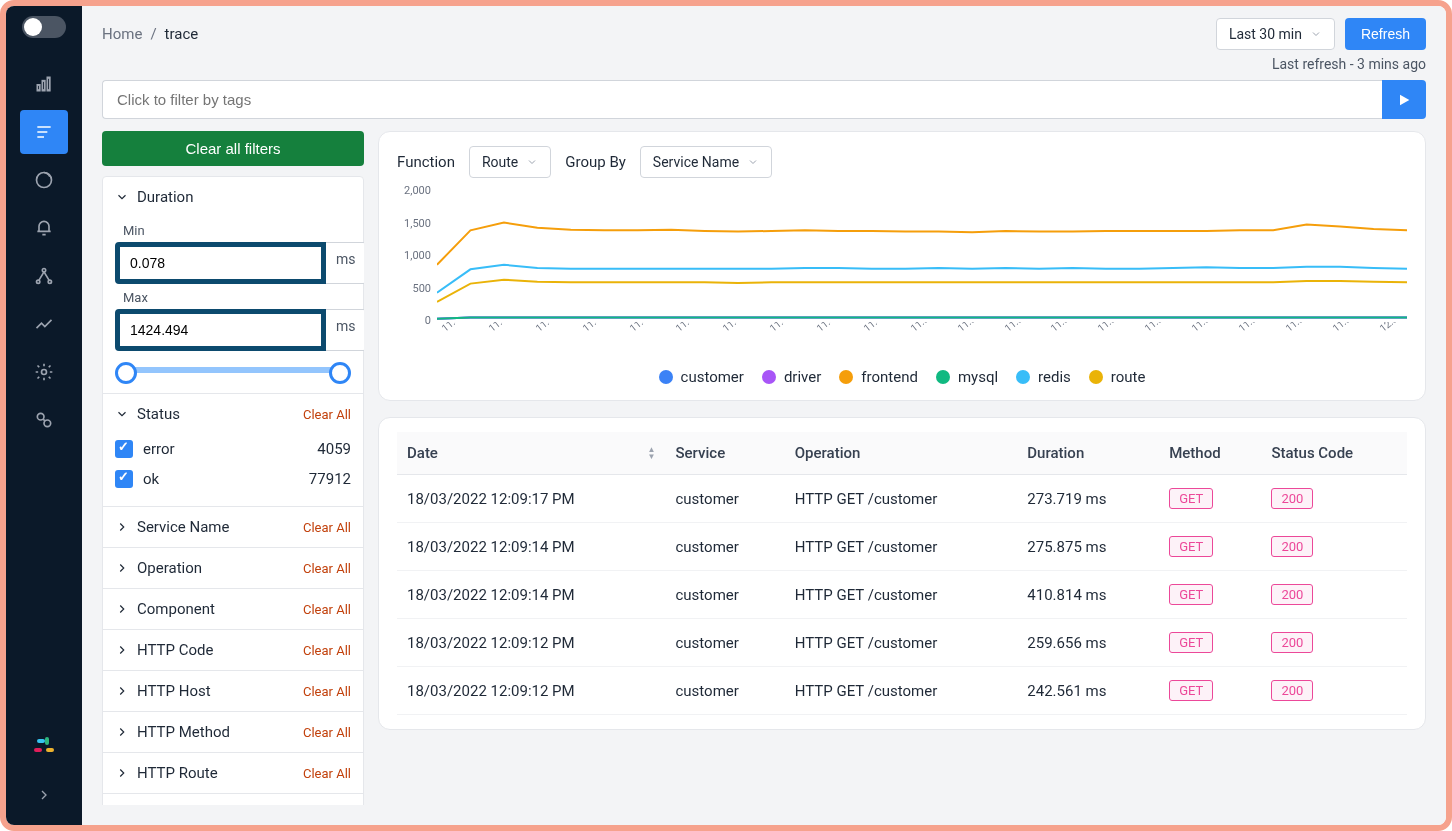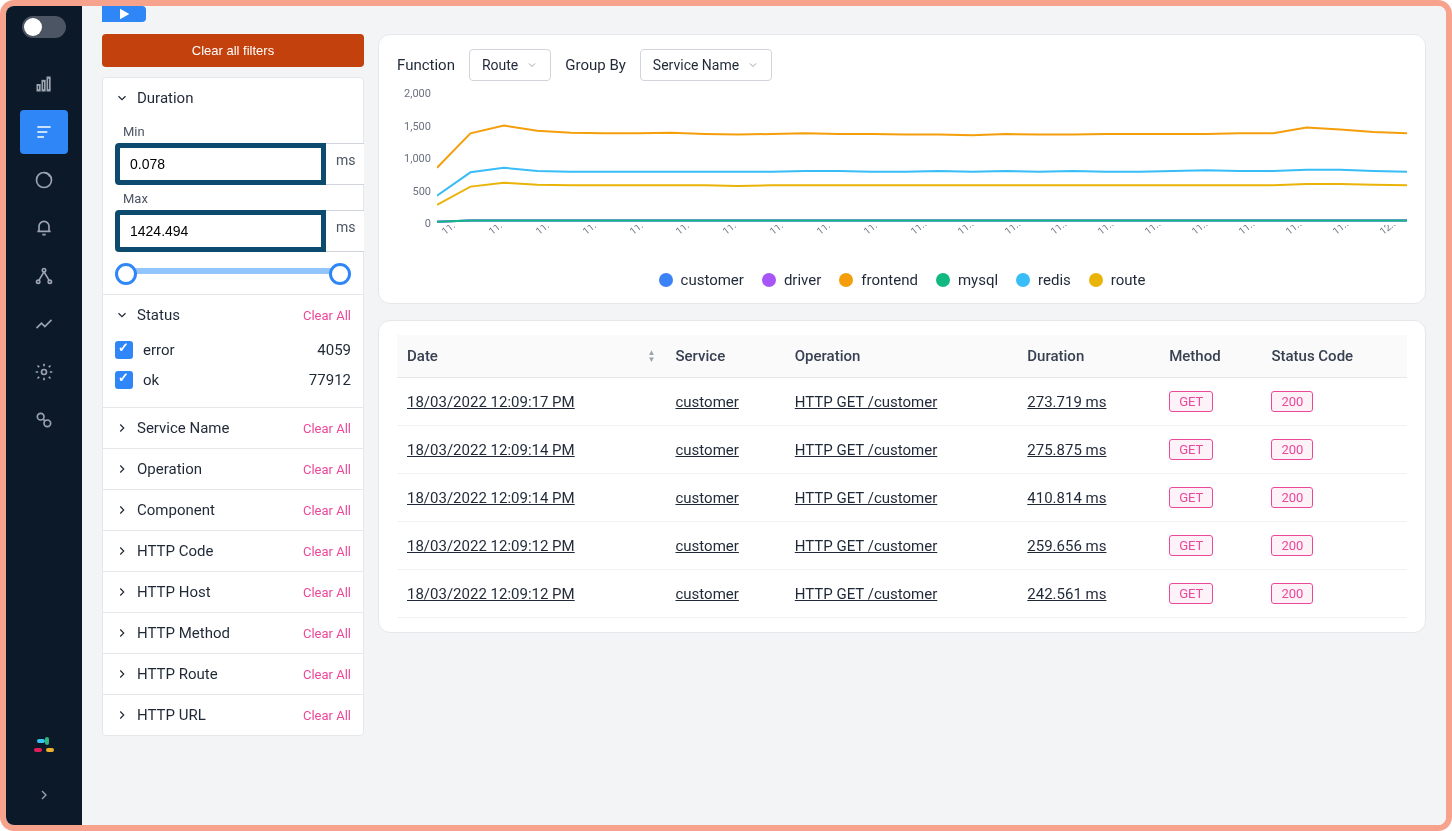--- a/index.html
+++ b/index.html
@@ -21,27 +21,27 @@
 .breadcrumb .current { color: #1f2937; }
 .topright { display: flex; align-items: center; gap: 10px; }
 .select-box { background: #fff; border: 1px solid #d1d5db; border-radius: 4px; padding: 7px 12px; display: flex; align-items: center; gap: 8px; cursor: pointer; font-size: 14px; }
 .btn-primary { background: #2f86f6; color: #fff; border: none; border-radius: 4px; padding: 8px 16px; font-size: 14px; cursor: pointer; }
 .last-refresh { text-align: right; color: #4b5563; font-size: 14px; margin-top: 6px; }
 .filterbar { display: flex; gap: 0; padding: 0 20px 12px; }
 .filterbar input { flex: 1; border: 1px solid #d1d5db; border-right: none; border-radius: 4px 0 0 4px; padding: 10px 14px; font-size: 15px; outline: none; }
 .filterbar .run-btn { width: 44px; background: #2f86f6; border: none; border-radius: 0 4px 4px 0; color: #fff; display: flex; align-items: center; justify-content: center; cursor: pointer; }
 .content { flex: 1; display: flex; gap: 14px; padding: 0 20px 20px; overflow: hidden; }
 .filters-panel { width: 262px; display: flex; flex-direction: column; gap: 0; overflow-y: auto; }
-.clear-all-btn { background: #c2410c; color: #fff; border: none; border-radius: 4px; padding: 9px; font-size: 13px; cursor: pointer; margin-bottom: 10px; }
+.clear-all-btn { background: #15803d; color: #fff; border: none; border-radius: 4px; padding: 9px; font-size: 15px; cursor: pointer; margin-bottom: 10px; }
 .filter-card { background: #fff; border: 1px solid #e5e7eb; border-radius: 4px; }
 .filter-section { border-bottom: 1px solid #e5e7eb; }
 .filter-section:last-child { border-bottom: none; }
 .filter-header { display: flex; align-items: center; justify-content: space-between; padding: 11px 12px; cursor: pointer; }
 .filter-header .left { display: flex; align-items: center; gap: 8px; font-size: 15px; }
-.filter-header .clear { color: #ec4899; font-size: 13px; cursor: pointer; }
+.filter-header .clear { color: #c2410c; font-size: 13px; cursor: pointer; }
 .filter-body { padding: 0 12px 12px; }
 .input-label { font-size: 13px; color: #4b5563; margin: 6px 8px 4px; }
 .input-row { display: flex; }
 .input-row input { flex: 1; border: 5px solid #0c4a6e; border-radius: 4px 0 0 4px; padding: 8px 10px; font-size: 14px; }
 .input-row .unit { border: 1px solid #d1d5db; border-left: none; border-radius: 0 4px 4px 0; padding: 8px 10px; background: #fff; color: #4b5563; font-size: 14px; }
 .slider { position: relative; height: 6px; background: #93c5fd; border-radius: 3px; margin: 16px 4px 8px; }
 .slider::before, .slider::after { content: ""; position: absolute; top: -5px; width: 16px; height: 16px; background: #fff; border: 3px solid #2f86f6; border-radius: 50%; }
 .slider::before { left: -4px; }
 .slider::after { right: -4px; }
 .check-row { display: flex; align-items: flex-start; justify-content: space-between; padding: 6px 0; font-size: 15px; gap: 12px; }
@@ -57,21 +57,21 @@
 .chart-svg { width: 100%; height: 100%; }
 .x-axis { display: flex; margin-left: 40px; font-size: 10px; color: #6b7280; overflow: hidden; height: 38px; }
 .x-tick { flex: 1; white-space: nowrap; transform: rotate(-38deg); transform-origin: top left; padding-top: 4px; }
 .legend { display: flex; justify-content: center; gap: 18px; margin-top: 8px; font-size: 15px; }
 .legend-item { display: flex; align-items: center; gap: 8px; }
 .legend-dot { width: 14px; height: 14px; border-radius: 50%; }
 .table { width: 100%; border-collapse: collapse; }
 .table th { text-align: left; font-weight: 500; padding: 12px 10px; background: #fafafb; border-bottom: 1px solid #e5e7eb; font-size: 15px; color: #374151; }
 .table th.sortable { position: relative; }
 .sort-arrows { position: absolute; right: 10px; top: 50%; transform: translateY(-50%); display: flex; flex-direction: column; gap: 1px; color: #9ca3af; font-size: 8px; line-height: 7px;}
-.table td { padding: 13px 10px; border-bottom: 1px solid #f1f2f4; font-size: 15px; text-decoration: underline; }
+.table td { padding: 13px 10px; border-bottom: 1px solid #f1f2f4; font-size: 15px; }
 .badge { display: inline-block; border: 1px solid #ec4899; color: #ec4899; padding: 2px 9px; border-radius: 3px; font-size: 13px; background: #fdf2f8; }
 </style>
 </head>
 <body>
 
 <div class="frame">
   <div class="sidebar">
     <div class="toggle"></div>
     <div class="nav-icon">
         <svg viewBox="0 0 24 24" fill="none" stroke="currentColor" stroke-width="2">
@@ -137,22 +137,42 @@
       </div>
       <div class="expand-icon">
           <svg viewBox="0 0 24 24" width="16" height="16" fill="none" stroke="currentColor" stroke-width="2">
             <polyline points="9 6 15 12 9 18"></polyline>
           </svg>
         </div>
     </div>
   </div>
 
   <div class="main">
+    <div class="topbar">
+      <div class="toprow">
+        <div class="breadcrumb">
+          <span>Home</span>
+          <span>/</span>
+          <span class="current">trace</span>
+        </div>
+        <div class="topright">
+          <div class="select-box">
+            <span>Last 30 min</span>
+            <svg width="12" height="12" viewBox="0 0 24 24" fill="none" stroke="#9ca3af" stroke-width="2">
+                <polyline points="6 9 12 15 18 9"></polyline>
+              </svg>
+          </div>
+          <button class="btn-primary">Refresh</button>
+        </div>
+      </div>
+      <div class="last-refresh">Last refresh - 3 mins ago</div>
+    </div>
 
     <div class="filterbar">
+      <input type="text" placeholder="Click to filter by tags" style="">
       <button class="run-btn">
         <svg width="16" height="16" viewBox="0 0 24 24" fill="currentColor">
             <polygon points="6 4 20 12 6 20"></polygon>
           </svg>
       </button>
     </div>
 
     <div class="content">
       <div class="filters-panel">
         <button class="clear-all-btn">Clear all filters</button>

